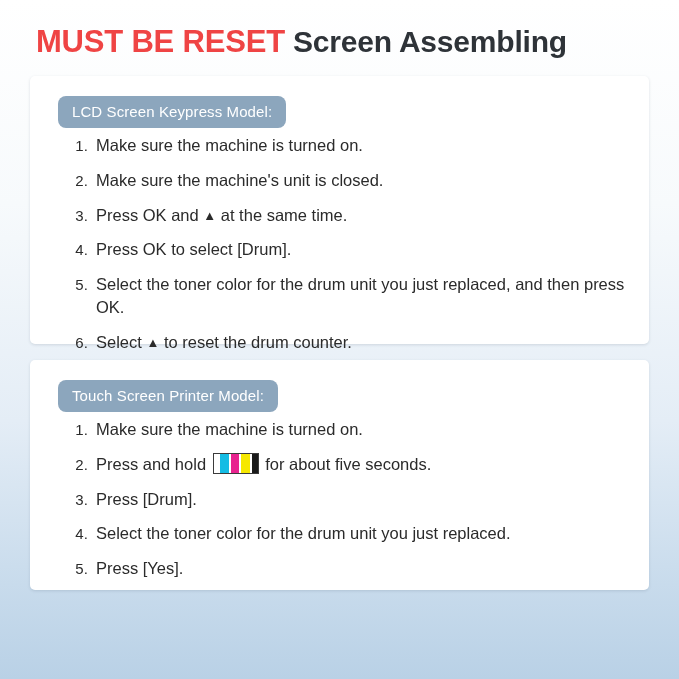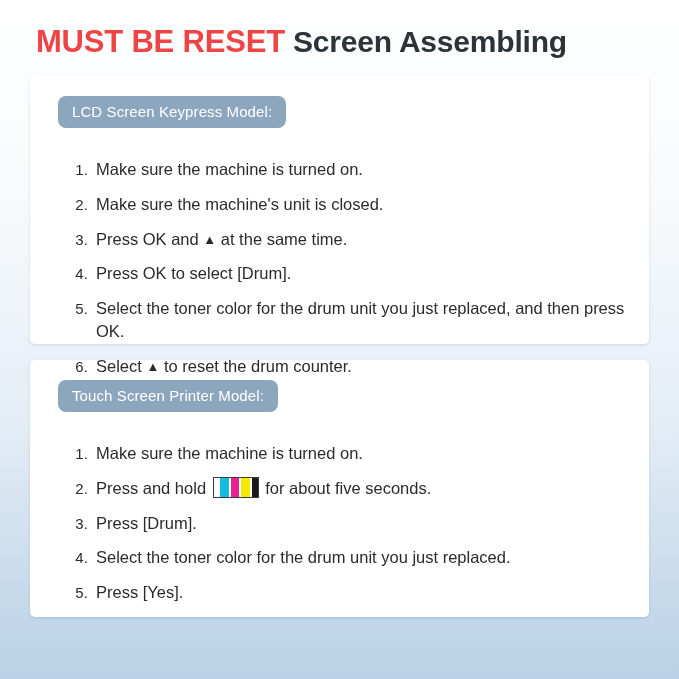--- a/index.html
+++ b/index.html
@@ -51,33 +51,33 @@
   }
   .card {
     background: #ffffff;
     border-radius: 5px;
     box-shadow: 0 1px 3px rgba(70,90,110,0.18);
     margin-top: 16px;
     padding: 16px 18px 18px 18px;
     box-sizing: border-box;
   }
   .card-1 { height: 268px; }
-  .card-2 { height: 257px; }
+  .card-2 { height: 230px; }
   .badge {
     display: inline-block;
     background: #8ca6bd;
     color: #ffffff;
     font-size: 15px;
     padding: 7px 14px 8px 14px;
     border-radius: 8px;
     margin: 4px 0 6px 10px;
     letter-spacing: 0.1px;
   }
   ol {
-    margin: 24px 0 0 0;
+    margin: 0 0 0 0;
     padding: 0 0 0 44px;
     list-style-position: outside;
   }
   ol li {
     font-size: 16.5px;
     line-height: 1.0;
     color: #2b2b2b;
     margin-bottom: 12px;
     padding-left: 4px;
   }

